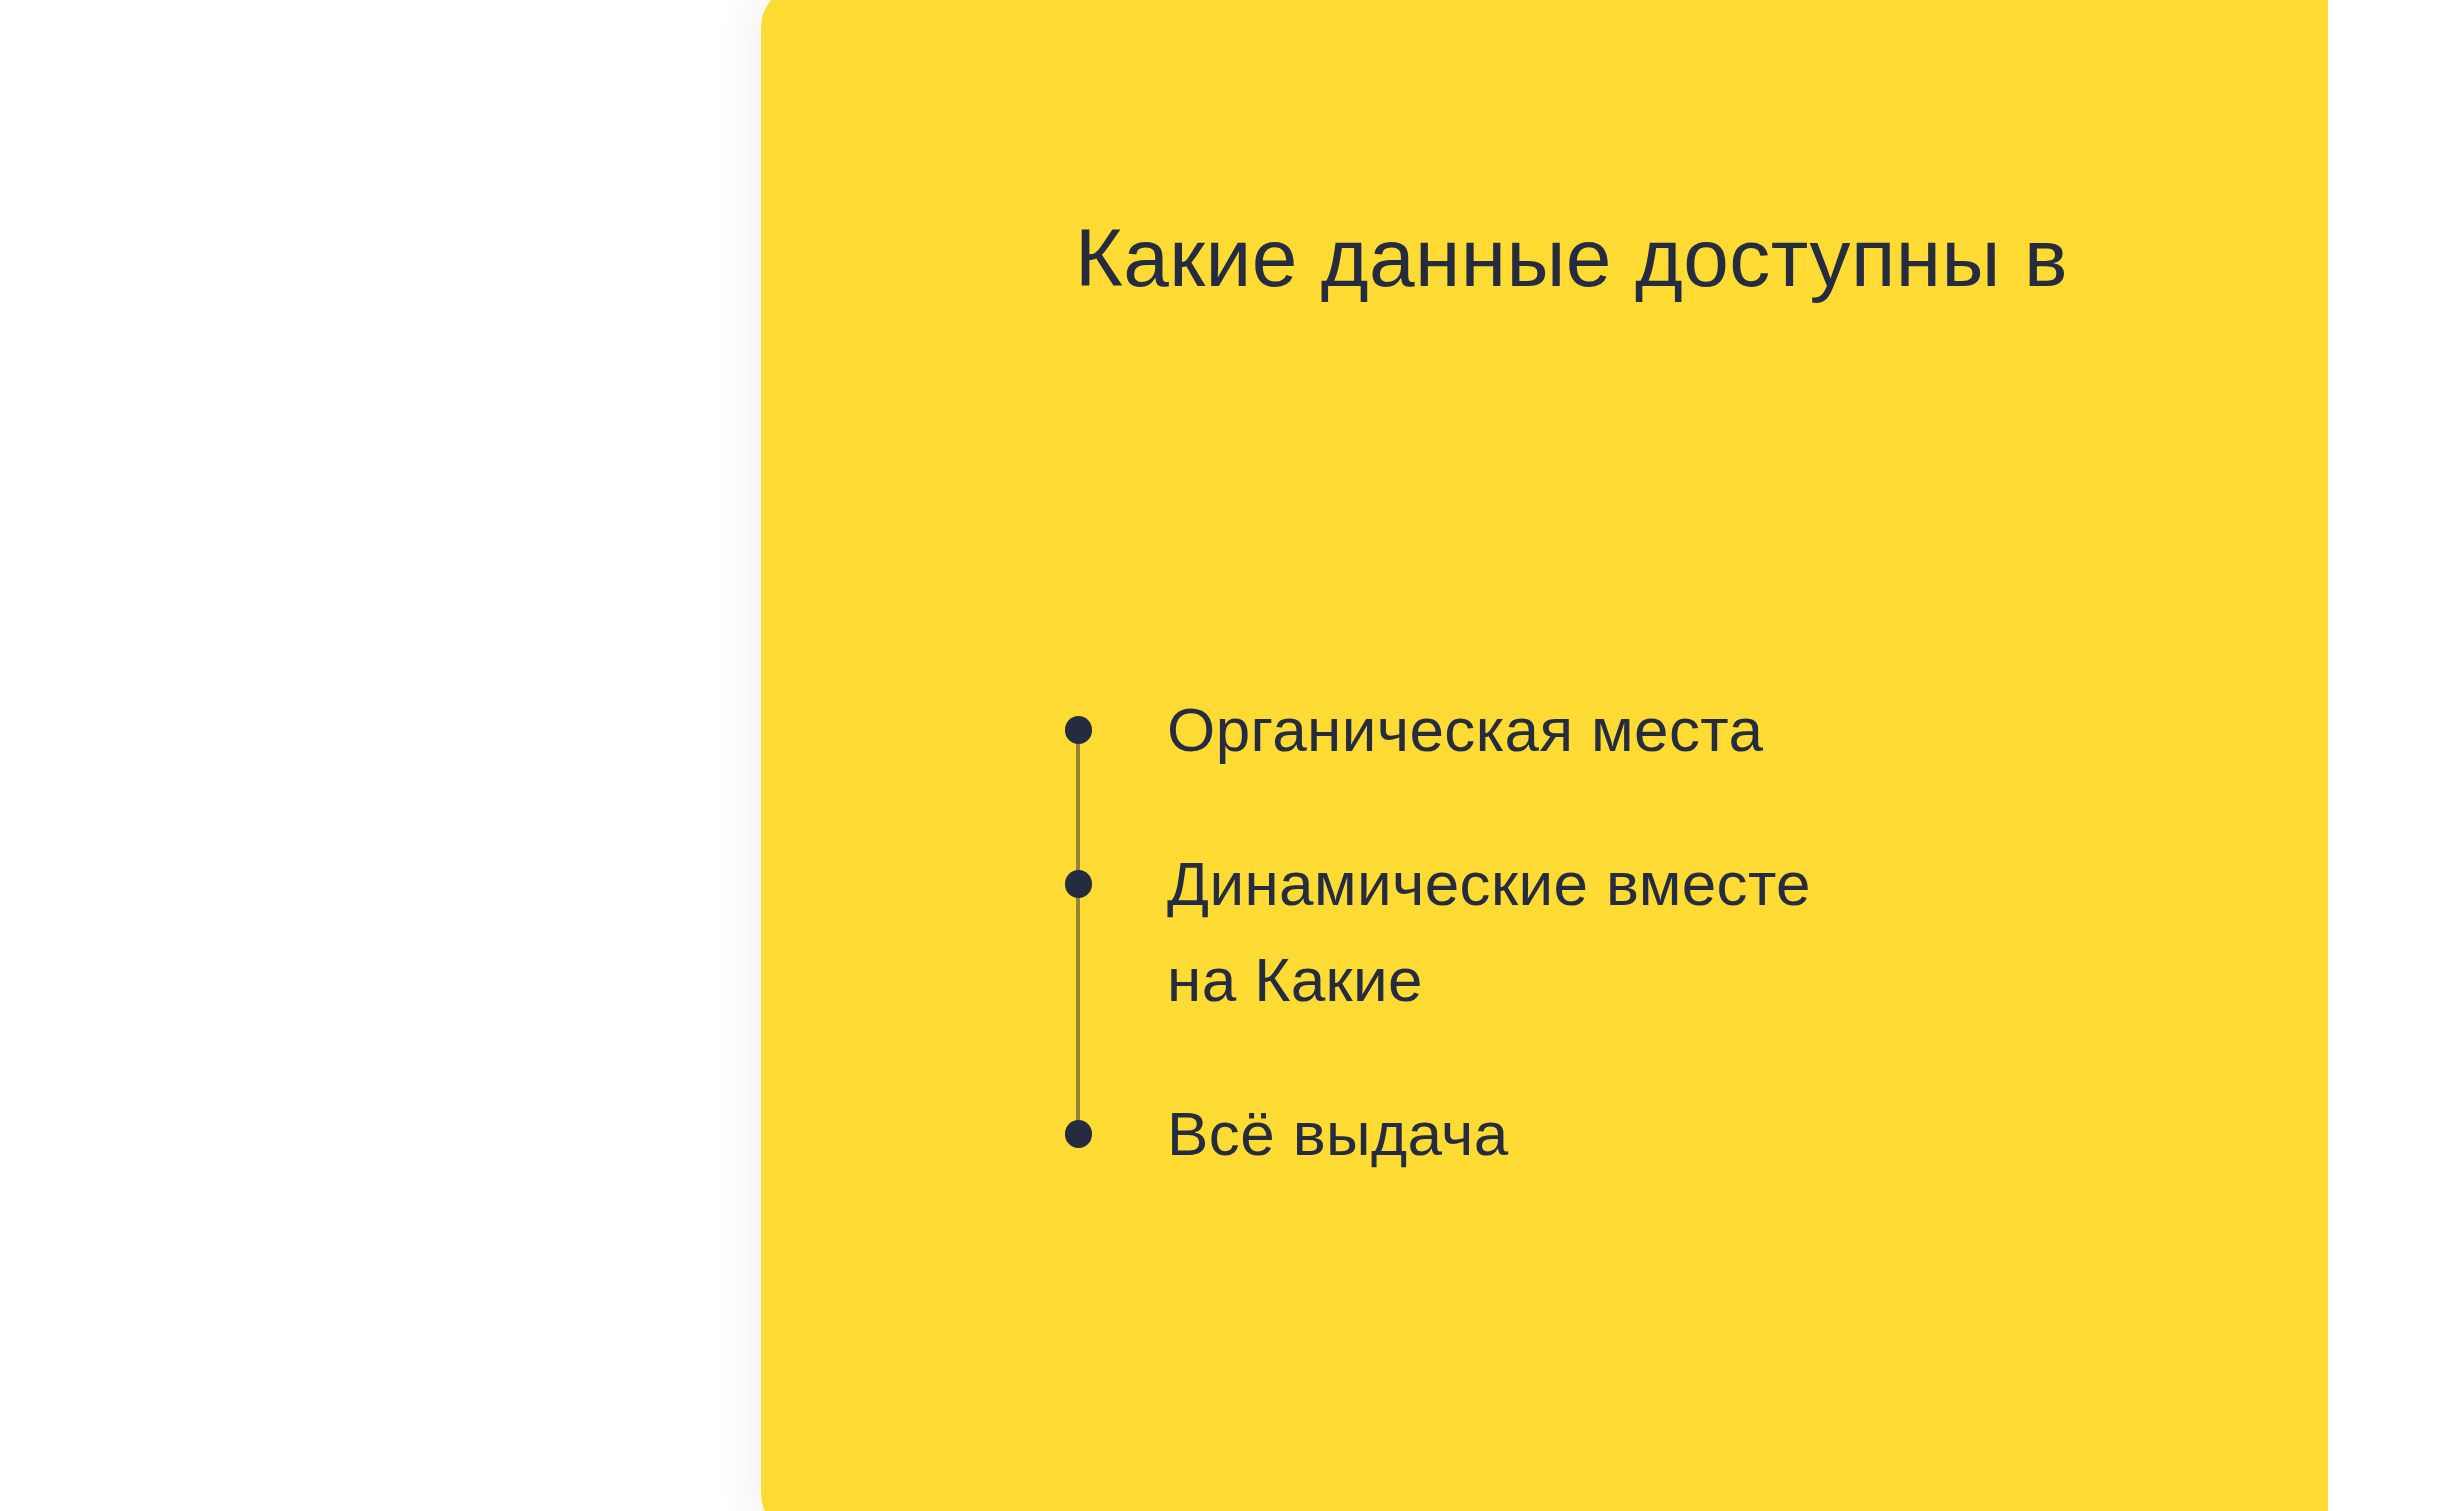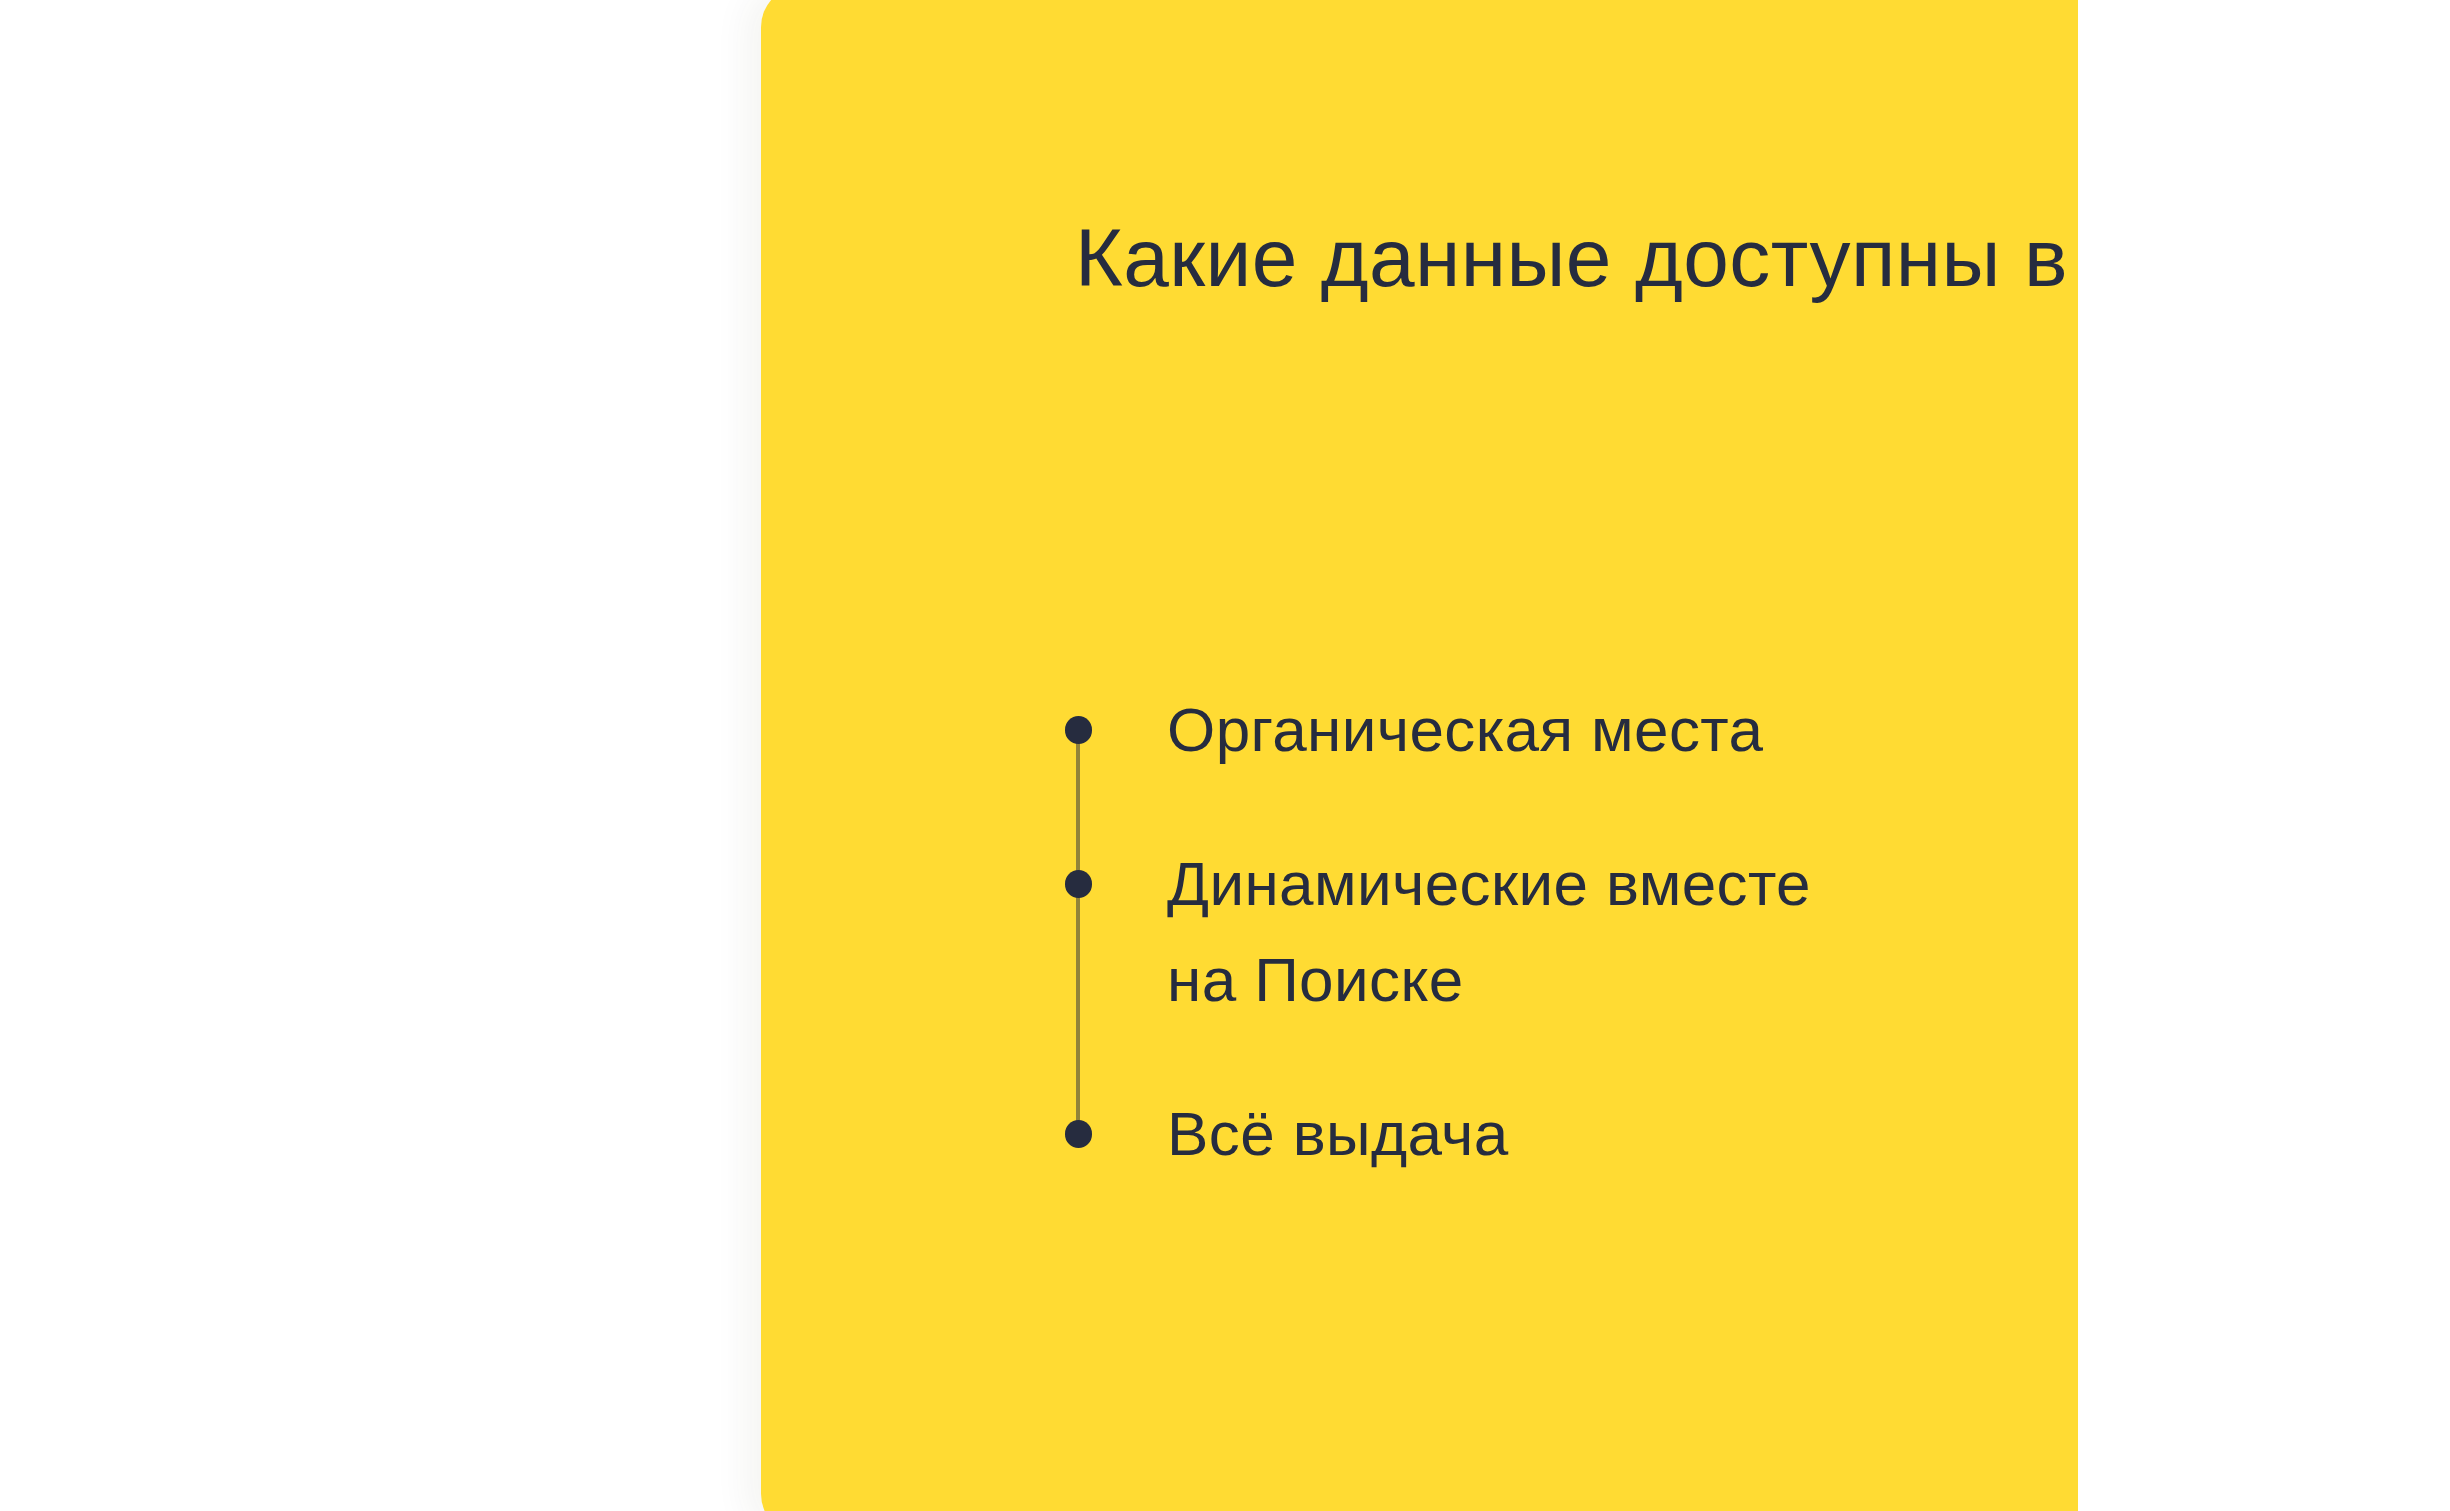--- a/index.html
+++ b/index.html
@@ -6,21 +6,21 @@
     margin: 0;
     padding: 0;
     width: 2450px;
     height: 1511px;
     overflow: hidden;
     background: #ffffff;
     font-family: "Liberation Sans", "DejaVu Sans", sans-serif;
   }
   .stage {
     position: relative;
-    width: 2078px;
+    width: 2328px;
     height: 1511px;
     overflow: hidden;
     background: #ffffff;
   }
   .card {
     position: absolute;
     left: 761px;
     top: -13.7px;
     right: -41px;
     bottom: -24px;
@@ -90,21 +90,21 @@
     <div class="bullet-list">
 
       <div class="bullet-item">
         <span class="bullet-dot"></span>
         <div>Органическая места</div>
       </div>
 
       <div class="bullet-item">
         <span class="bullet-dot"></span>
         <div>Динамические вместе</div>
-        <div>на Поиске</div>
+        <div>на Какие</div>
       </div>
 
       <div class="bullet-item">
         <span class="bullet-dot"></span>
         <div>Всё выдача</div>
       </div>
 
     </div>
   </div>
 </div>

